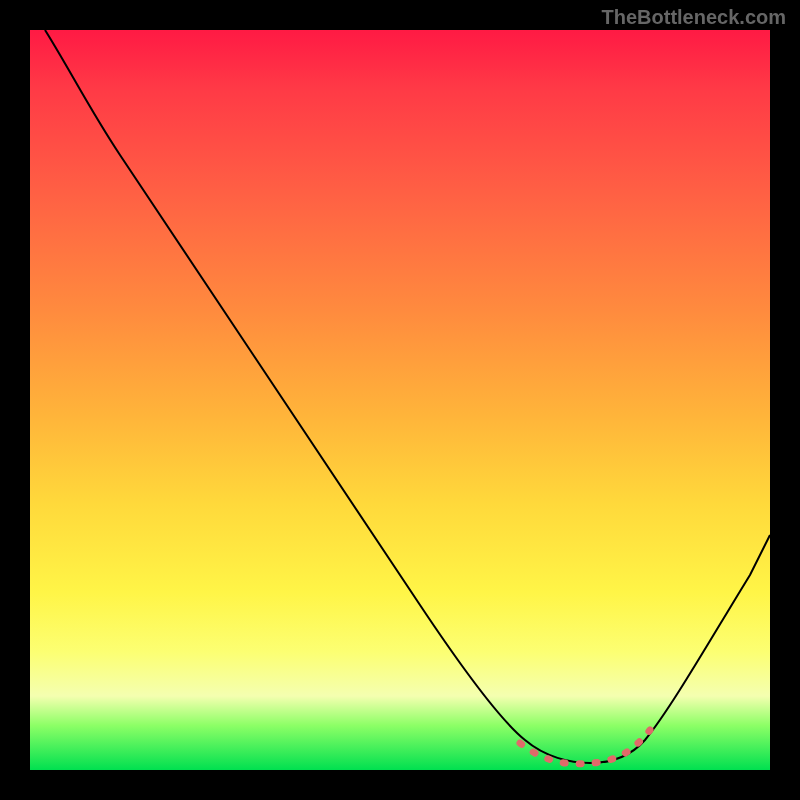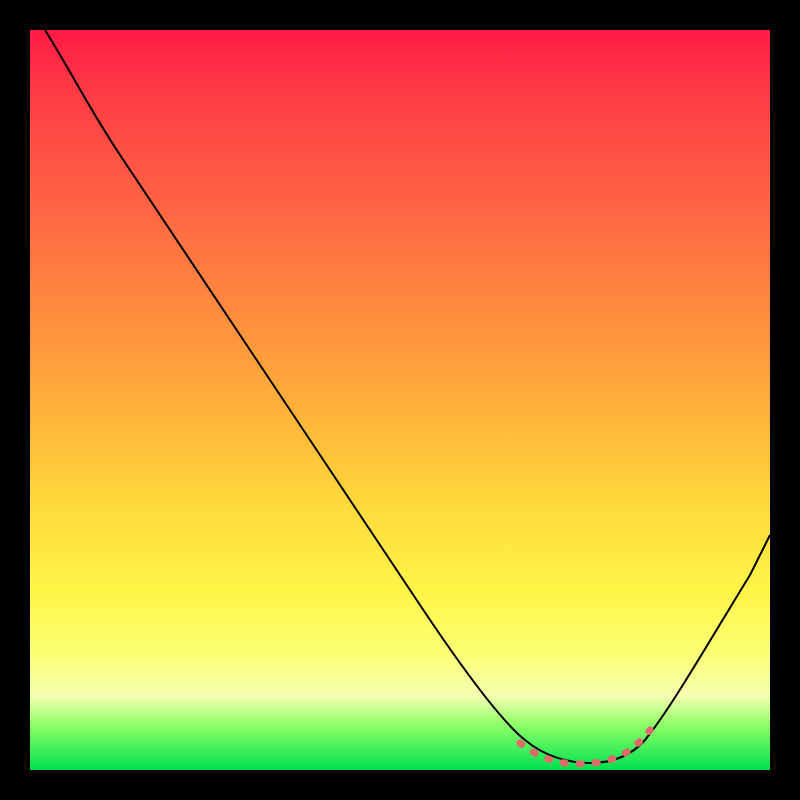--- a/index.html
+++ b/index.html
@@ -63,20 +63,21 @@
     stroke: #e06a6a;
     stroke-width: 7;
     stroke-linecap: round;
     stroke-dasharray: 2 14;
   }
 </style>
 </head>
 <body>
 
 <div class="container">
+  <div class="watermark">TheBottleneck.com</div>
   <div class="plot-area">
     <div class="gradient-bg"></div>
     <svg class="curve" viewBox="0 0 740 740">
       <path class="line" d="M 15 0
                C 40 40, 60 80, 90 125
                C 120 170, 170 245, 220 320
                C 270 395, 330 485, 390 575
                C 430 635, 470 690, 495 710
                C 515 727, 540 733, 560 733
                C 580 733, 600 727, 615 710

